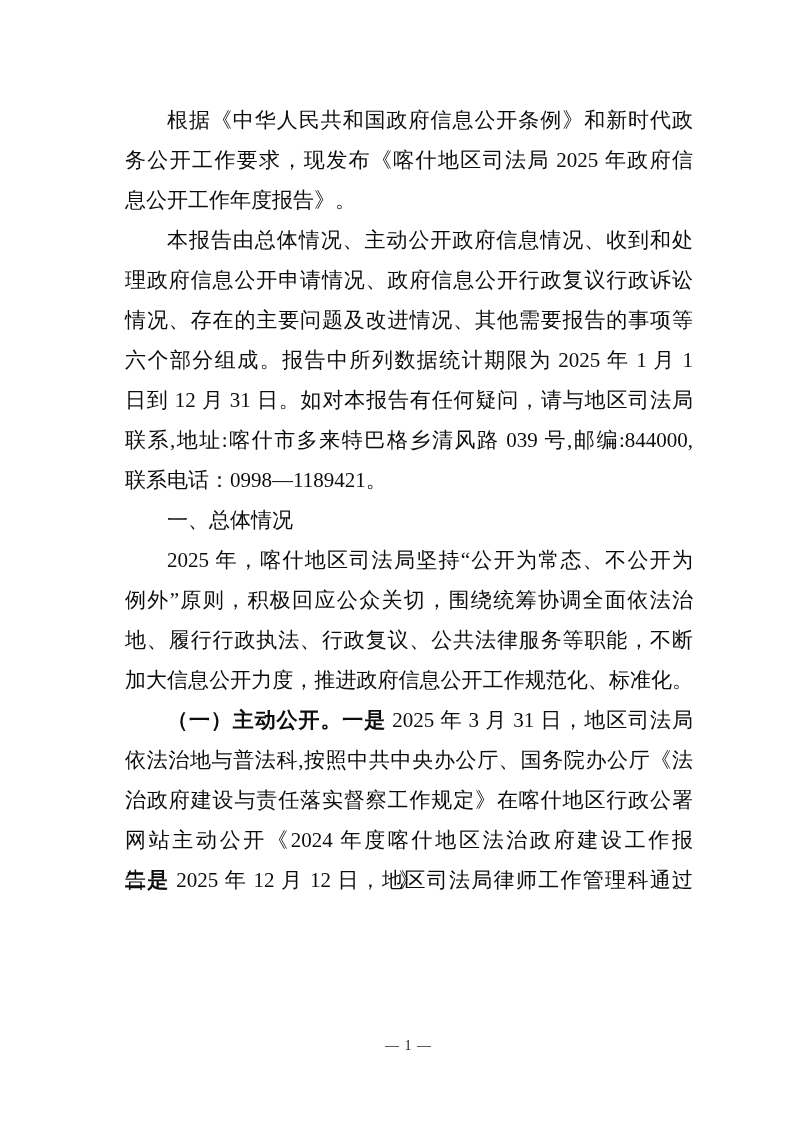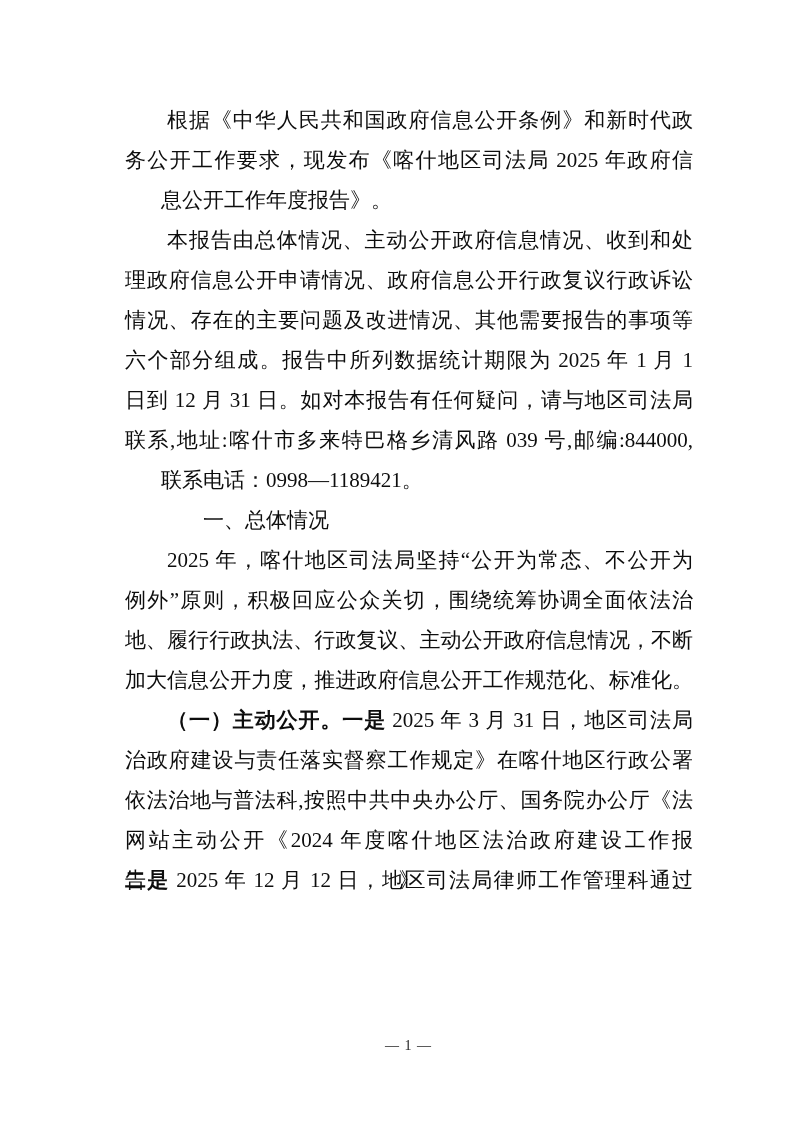--- a/index.html
+++ b/index.html
@@ -32,21 +32,20 @@
     font-size: 21px;
     line-height: 40px;
     height: 40px;
     text-align: justify;
     text-align-last: justify;
     color: #0d0d0d;
     overflow: visible;
   }
   .line.short {
     text-align-last: left;
-    margin-left: 36px;
   }
   .line.indent {
     padding-left: 42px;
   }
   .line .bold {
     font-weight: bold;
   }
   .page-footer {
     position: absolute;
     left: 0;
@@ -70,22 +69,22 @@
       <div class="line indent"><span>本报告由总体情况、主动公开政府信息情况、收到和处</span></div>
       <div class="line"><span>理政府信息公开申请情况、政府信息公开行政复议行政诉讼</span></div>
       <div class="line"><span>情况、存在的主要问题及改进情况、其他需要报告的事项等</span></div>
       <div class="line"><span>六个部分组成。报告中所列数据统计期限为 2025 年 1 月 1</span></div>
       <div class="line"><span>日到 12 月 31 日。如对本报告有任何疑问，请与地区司法局</span></div>
       <div class="line"><span>联系,地址:喀什市多来特巴格乡清风路 039 号,邮编:844000,</span></div>
       <div class="line short"><span>联系电话：0998—1189421。</span></div>
       <div class="line indent short"><span>一、总体情况</span></div>
       <div class="line indent"><span>2025 年，喀什地区司法局坚持“公开为常态、不公开为</span></div>
       <div class="line"><span>例外”原则，积极回应公众关切，围绕统筹协调全面依法治</span></div>
-      <div class="line"><span>地、履行行政执法、行政复议、主动公开政府信息情况，不断</span></div>
+      <div class="line"><span>地、履行行政执法、行政复议、公共法律服务等职能，不断</span></div>
       <div class="line"><span>加大信息公开力度，推进政府信息公开工作规范化、标准化。</span></div>
       <div class="line indent"><span class="bold">（一）主动公开。一是</span><span> 2025 年 3 月 31 日，地区司法局</span></div>
+      <div class="line"><span>依法治地与普法科,按照中共中央办公厅、国务院办公厅《法</span></div>
       <div class="line"><span>治政府建设与责任落实督察工作规定》在喀什地区行政公署</span></div>
-      <div class="line"><span>依法治地与普法科,按照中共中央办公厅、国务院办公厅《法</span></div>
       <div class="line"><span>网站主动公开《2024 年度喀什地区法治政府建设工作报告》。</span></div>
       <div class="line"><span class="bold">二是</span><span> 2025 年 12 月 12 日，地区司法局律师工作管理科通过</span></div>
     </div>
   <div class="page-footer">— 1 —</div>
 </div>
 
 </body></html>

